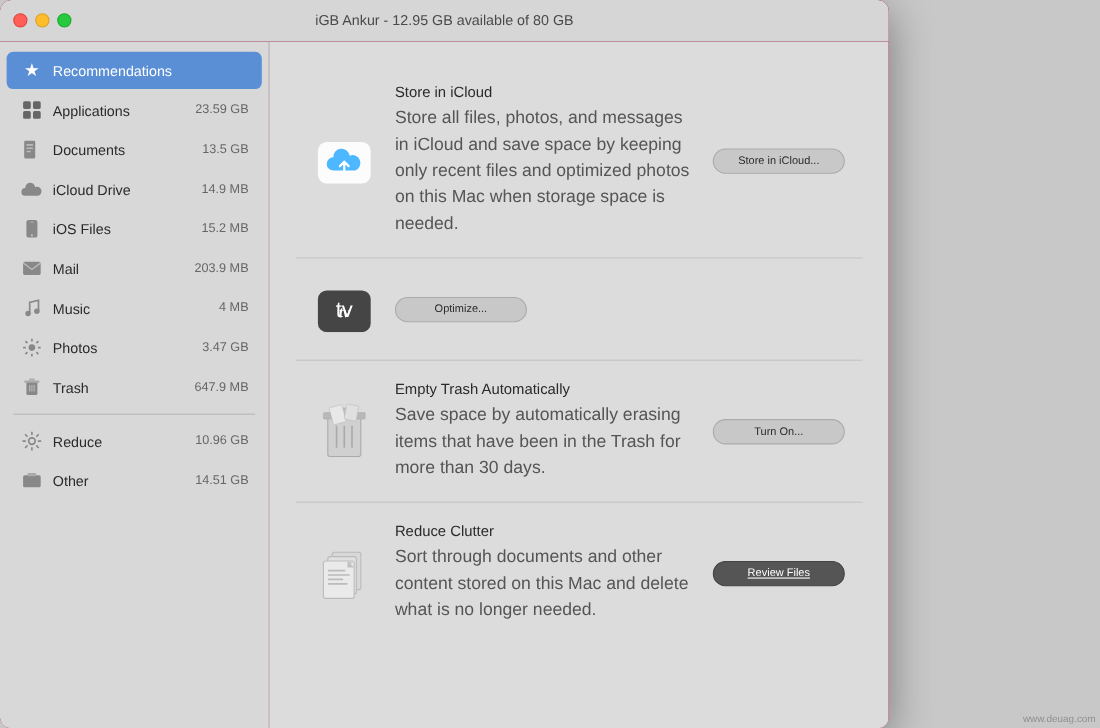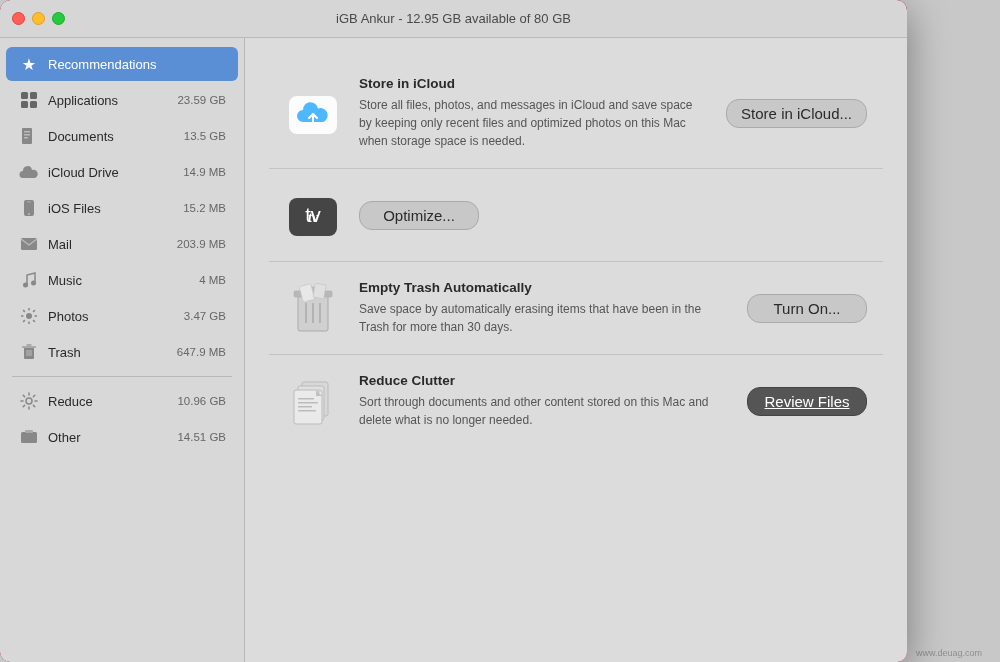--- a/index.html
+++ b/index.html
@@ -7,21 +7,21 @@
     body {
       width: 1000px;
       height: 662px;
       background: #c8c8c8;
       font-family: -apple-system, BlinkMacSystemFont, 'Helvetica Neue', Arial, sans-serif;
       overflow: hidden;
       border-radius: 10px;
     }
 
     .window {
-      width: 907px;
+      width: 808px;
       height: 662px;
       background: #be185d;
       border-radius: 10px;
       display: flex;
       flex-direction: column;
       overflow: hidden;
       box-shadow: 0 10px 40px rgba(0,0,0,0.4);
     }
 
     .titlebar {
@@ -153,41 +153,41 @@
       align-items: center;
       justify-content: center;
     }
 
     .rec-text {
       flex: 1;
     }
 
     .rec-title {
       font-size: 13.5px;
-      font-weight: 700;
+      font-weight: 400;
       color: #2a2a2a;
       margin-bottom: 5px;
     }
 
     .rec-desc {
-      font-size: 12px;
+      font-size: 16px;
       color: #555;
       line-height: 1.5;
     }
 
     .rec-action {
       flex-shrink: 0;
     }
 
     .rec-button {
       background: #c8c8c8;
       border: 1px solid #aaa;
       border-radius: 13px;
       padding: 5px 14px;
-      font-size: 15px;
+      font-size: 10px;
       color: #2a2a2a;
       cursor: pointer;
       white-space: nowrap;
       min-width: 120px;
       text-align: center;
     }
 
     .rec-button.dark {
       background: #555;
       color: #fff;
@@ -196,21 +196,21 @@
     }
 
     
     .icon-star { color: #5a8fd6; font-size: 16px; }
 
     .sidebar-item.active .icon-star { color: #fff; }
 
     .watermark {
       position: fixed;
       bottom: 4px;
-      right: 18px;
+      right: 4px;
       font-size: 9px;
       color: rgba(0,0,0,0.3);
     }
   </style>
 </head>
 <body>
 
 <div class="window">
 
   <div class="titlebar">

